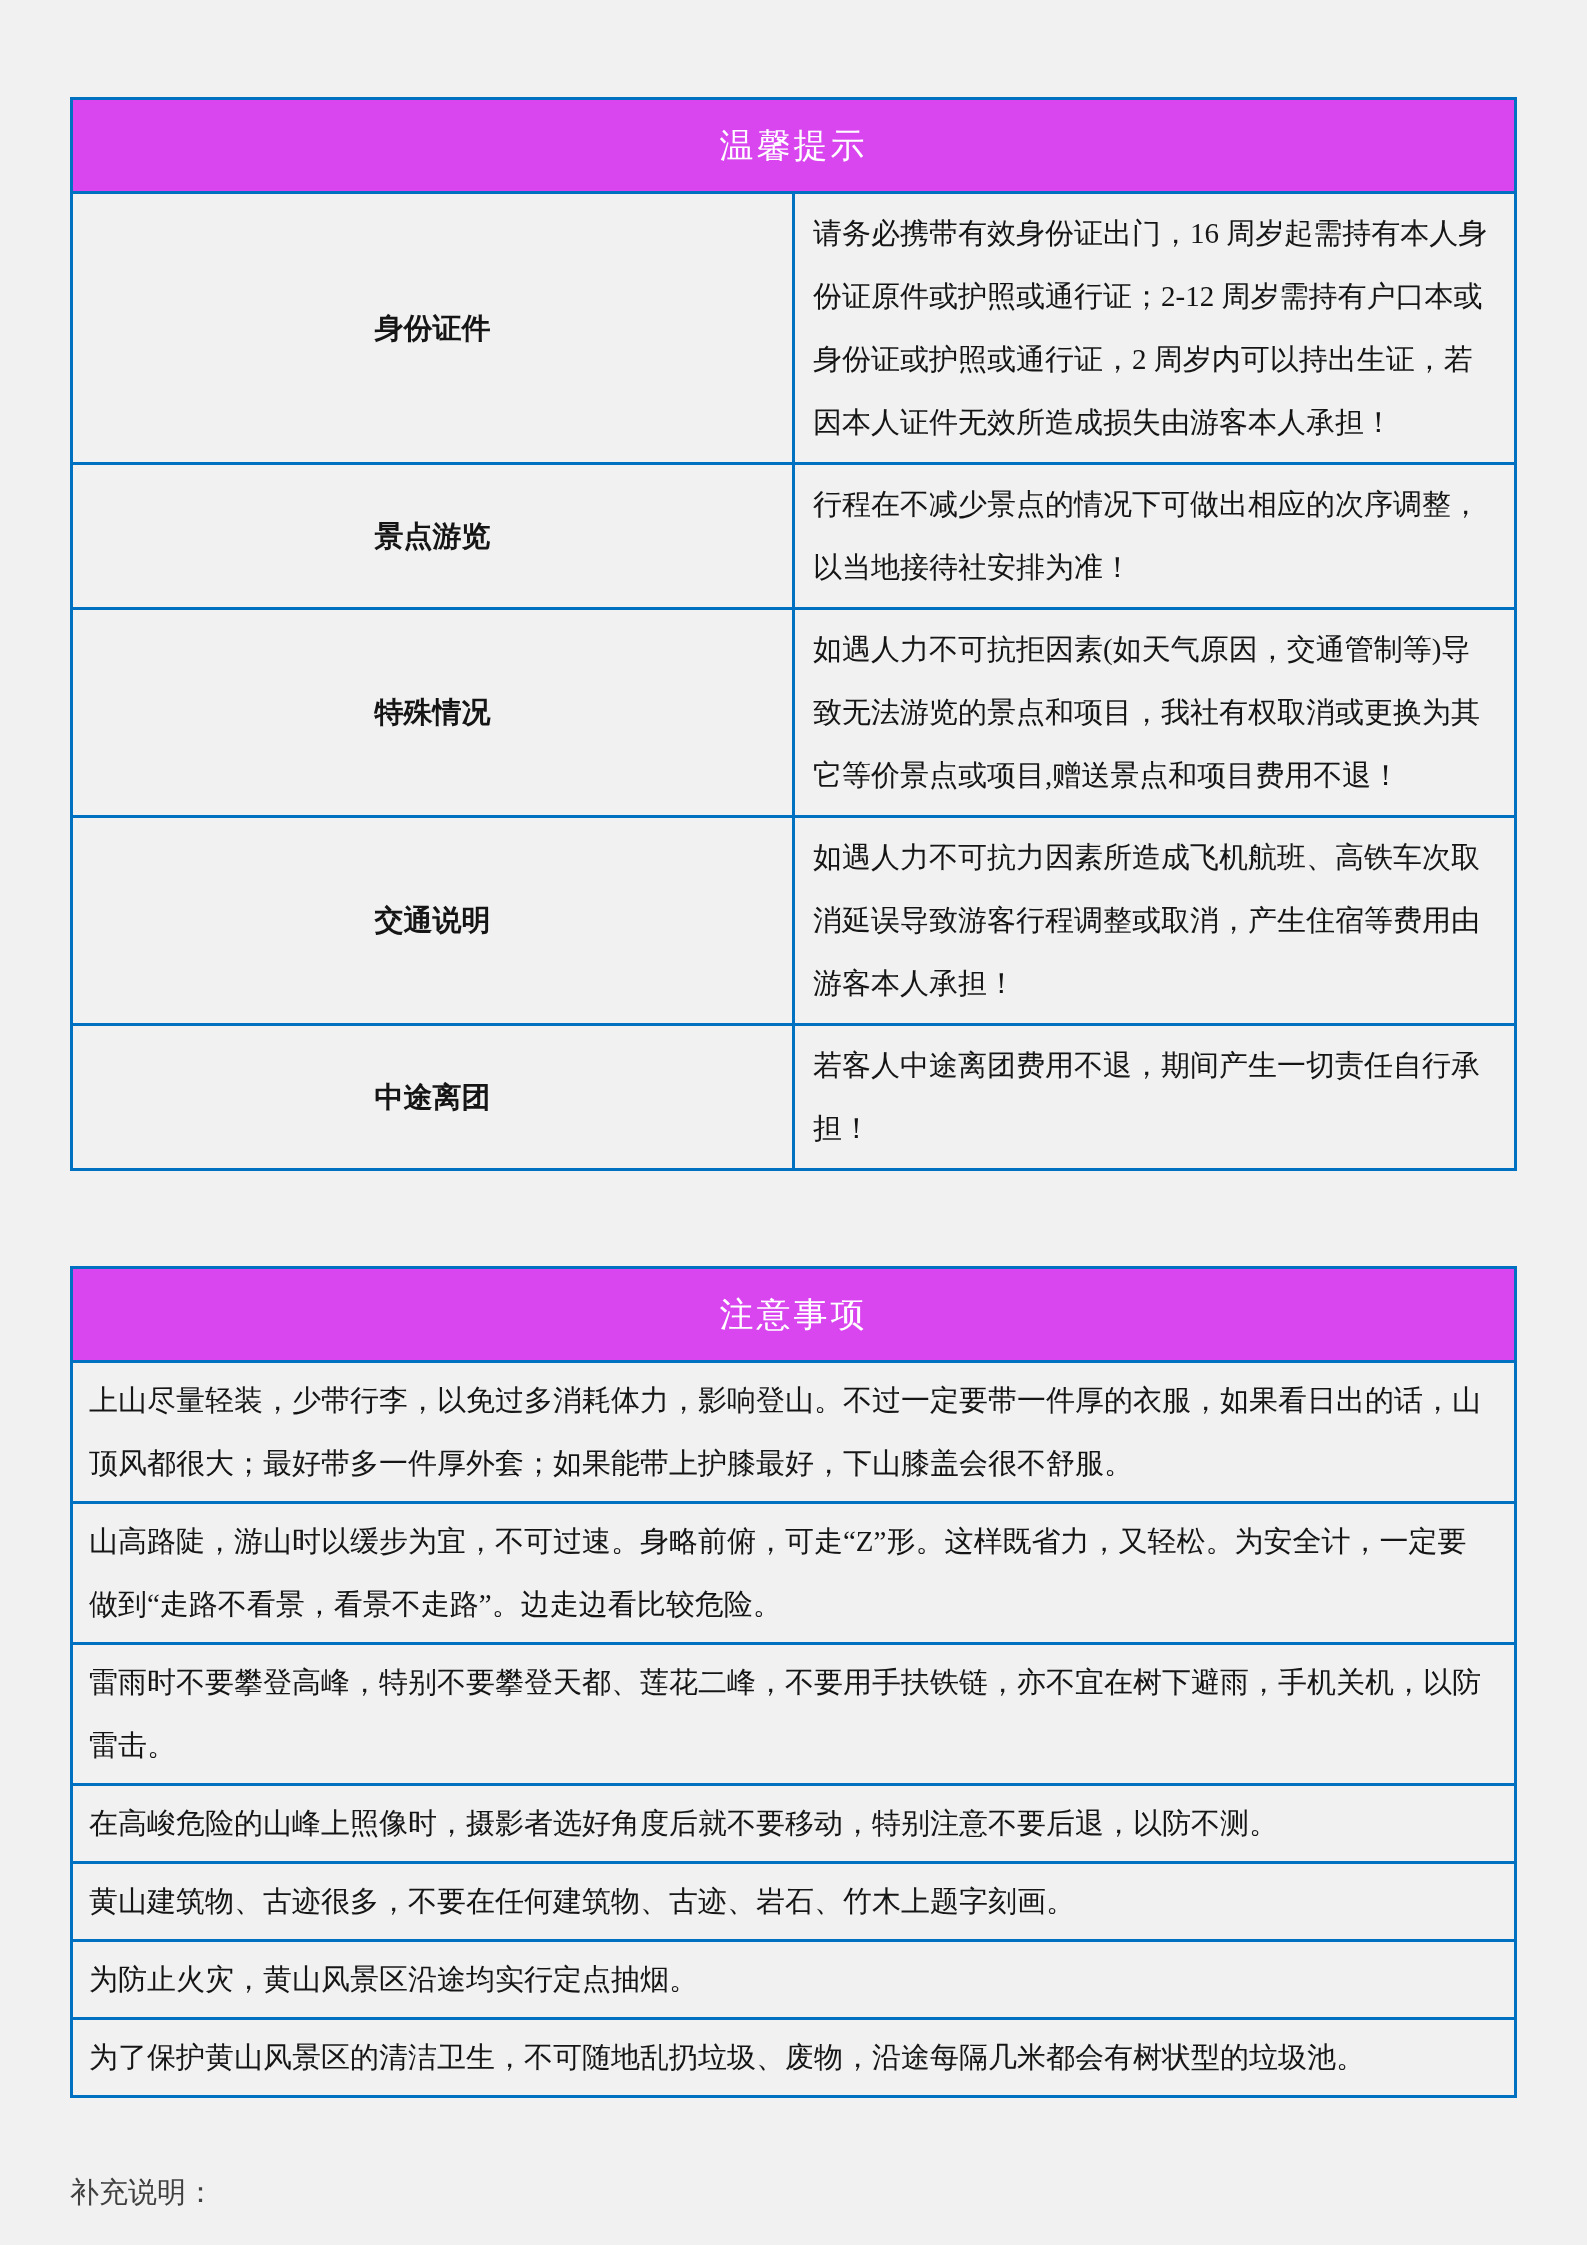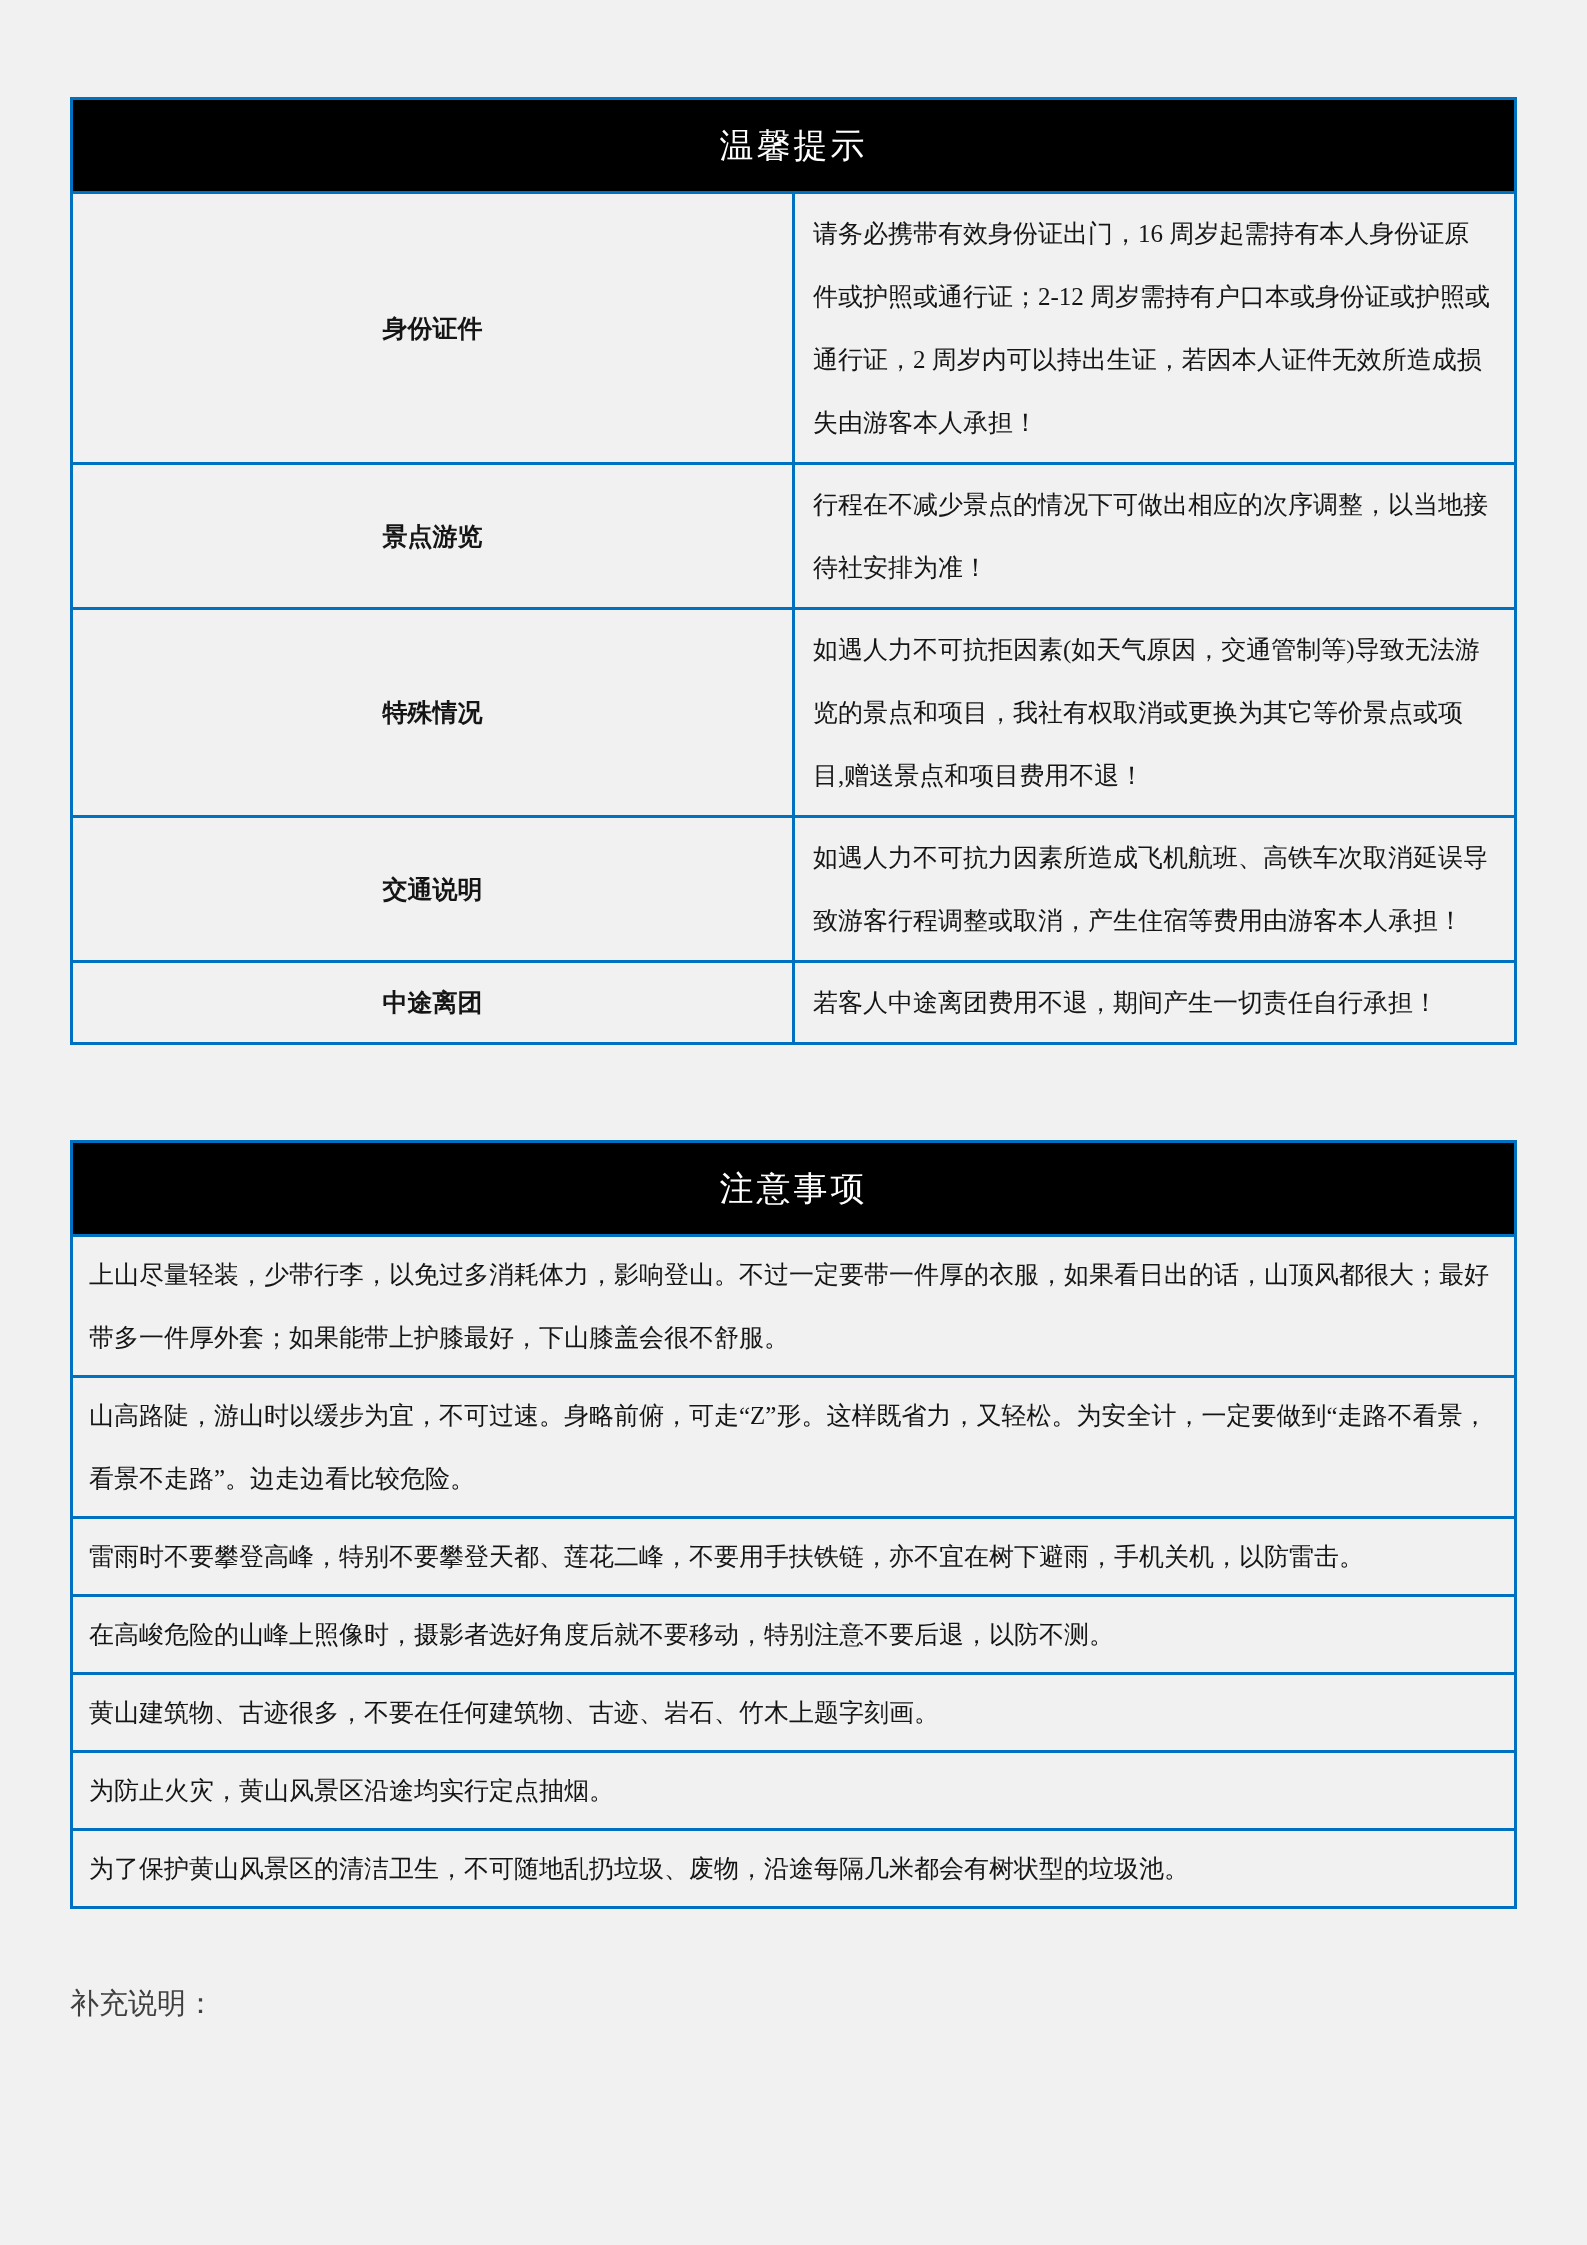--- a/index.html
+++ b/index.html
@@ -16,31 +16,31 @@
   }
   table {
     width: 100%;
     border-collapse: collapse;
     table-layout: fixed;
   }
   th, td {
     border: 3px solid #0070c0;
   }
   th.table-title {
-    background: #000000;
+    background: #d946ef;
     color: #ffffff;
     height: 94px;
     font-size: 34px;
     font-weight: normal;
     letter-spacing: 3px;
     text-align: center;
     vertical-align: middle;
   }
   td {
-    font-size: 25px;
+    font-size: 29px;
     line-height: 63px;
     vertical-align: middle;
     background: #f1f1f2;
   }
   td.label-cell {
     width: 245px;
     text-align: center;
     padding: 8px 6px;
     font-weight: bold;
   }

